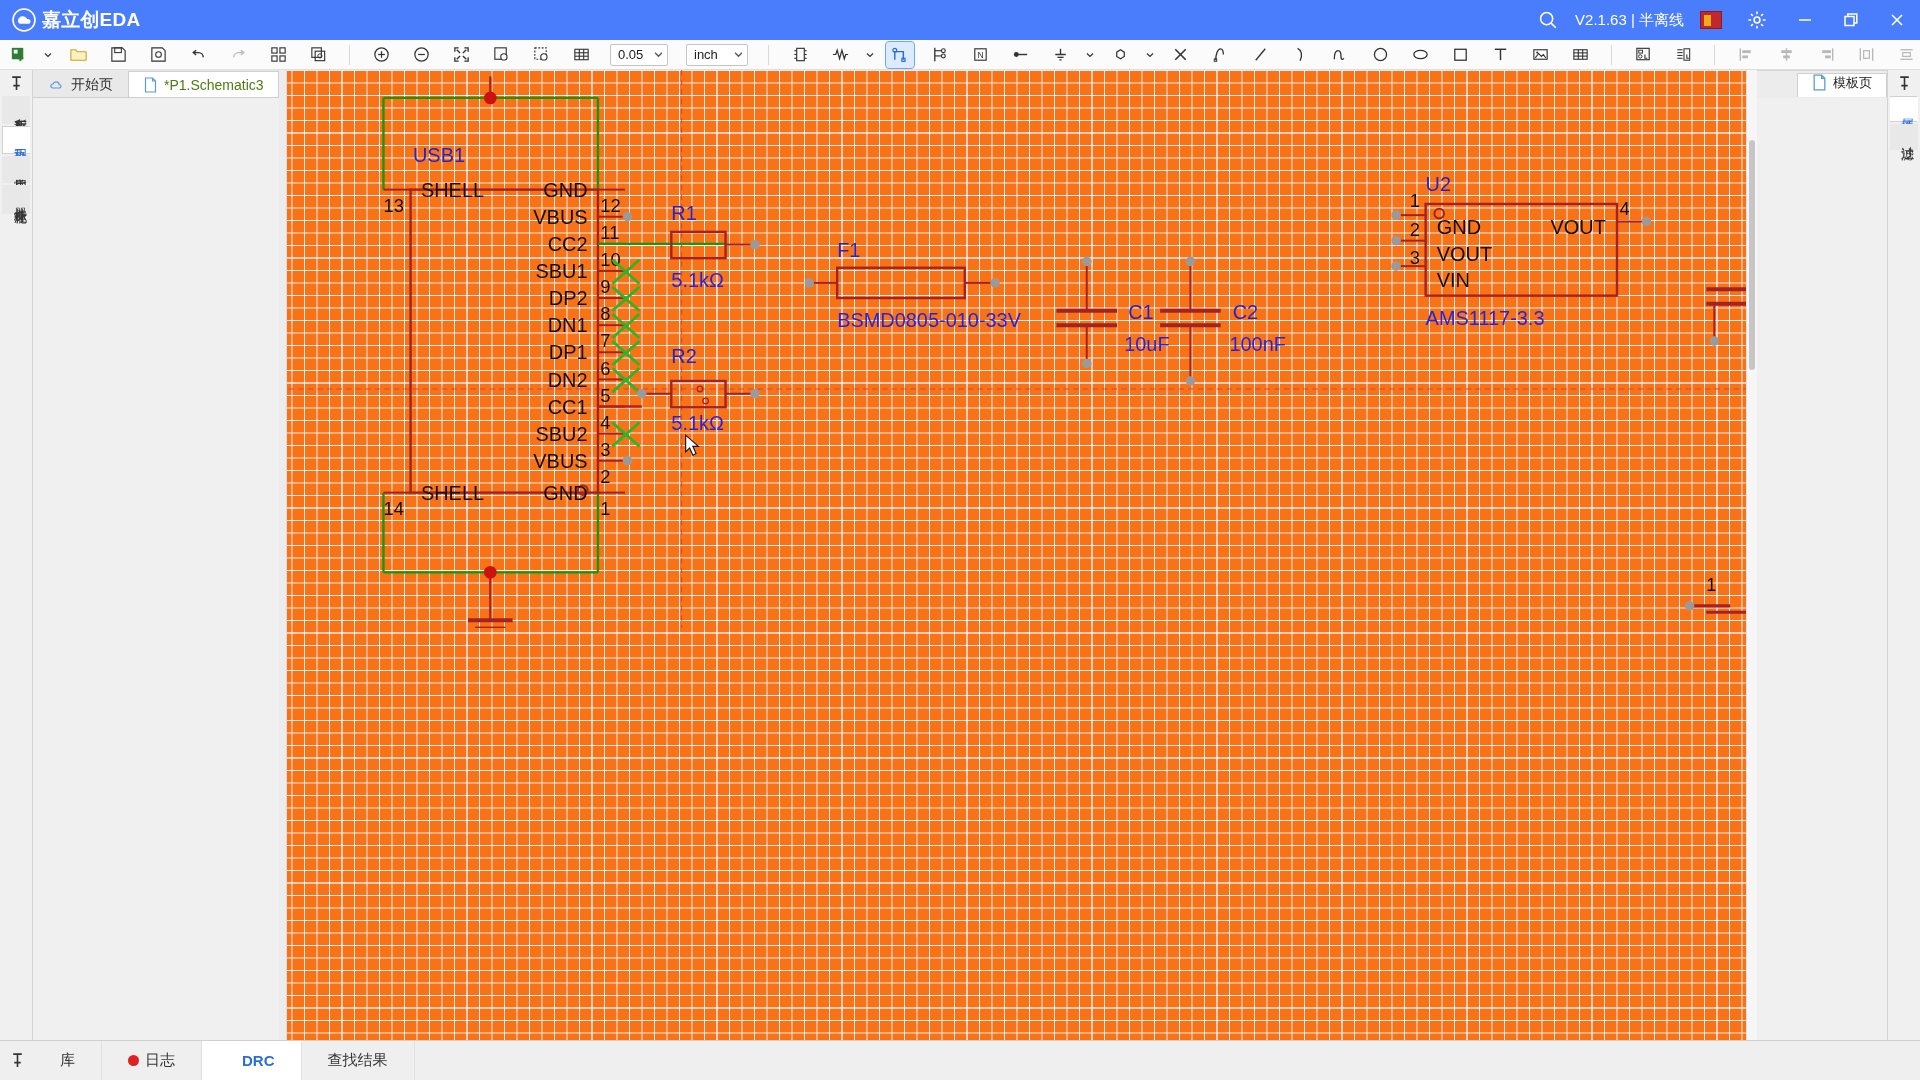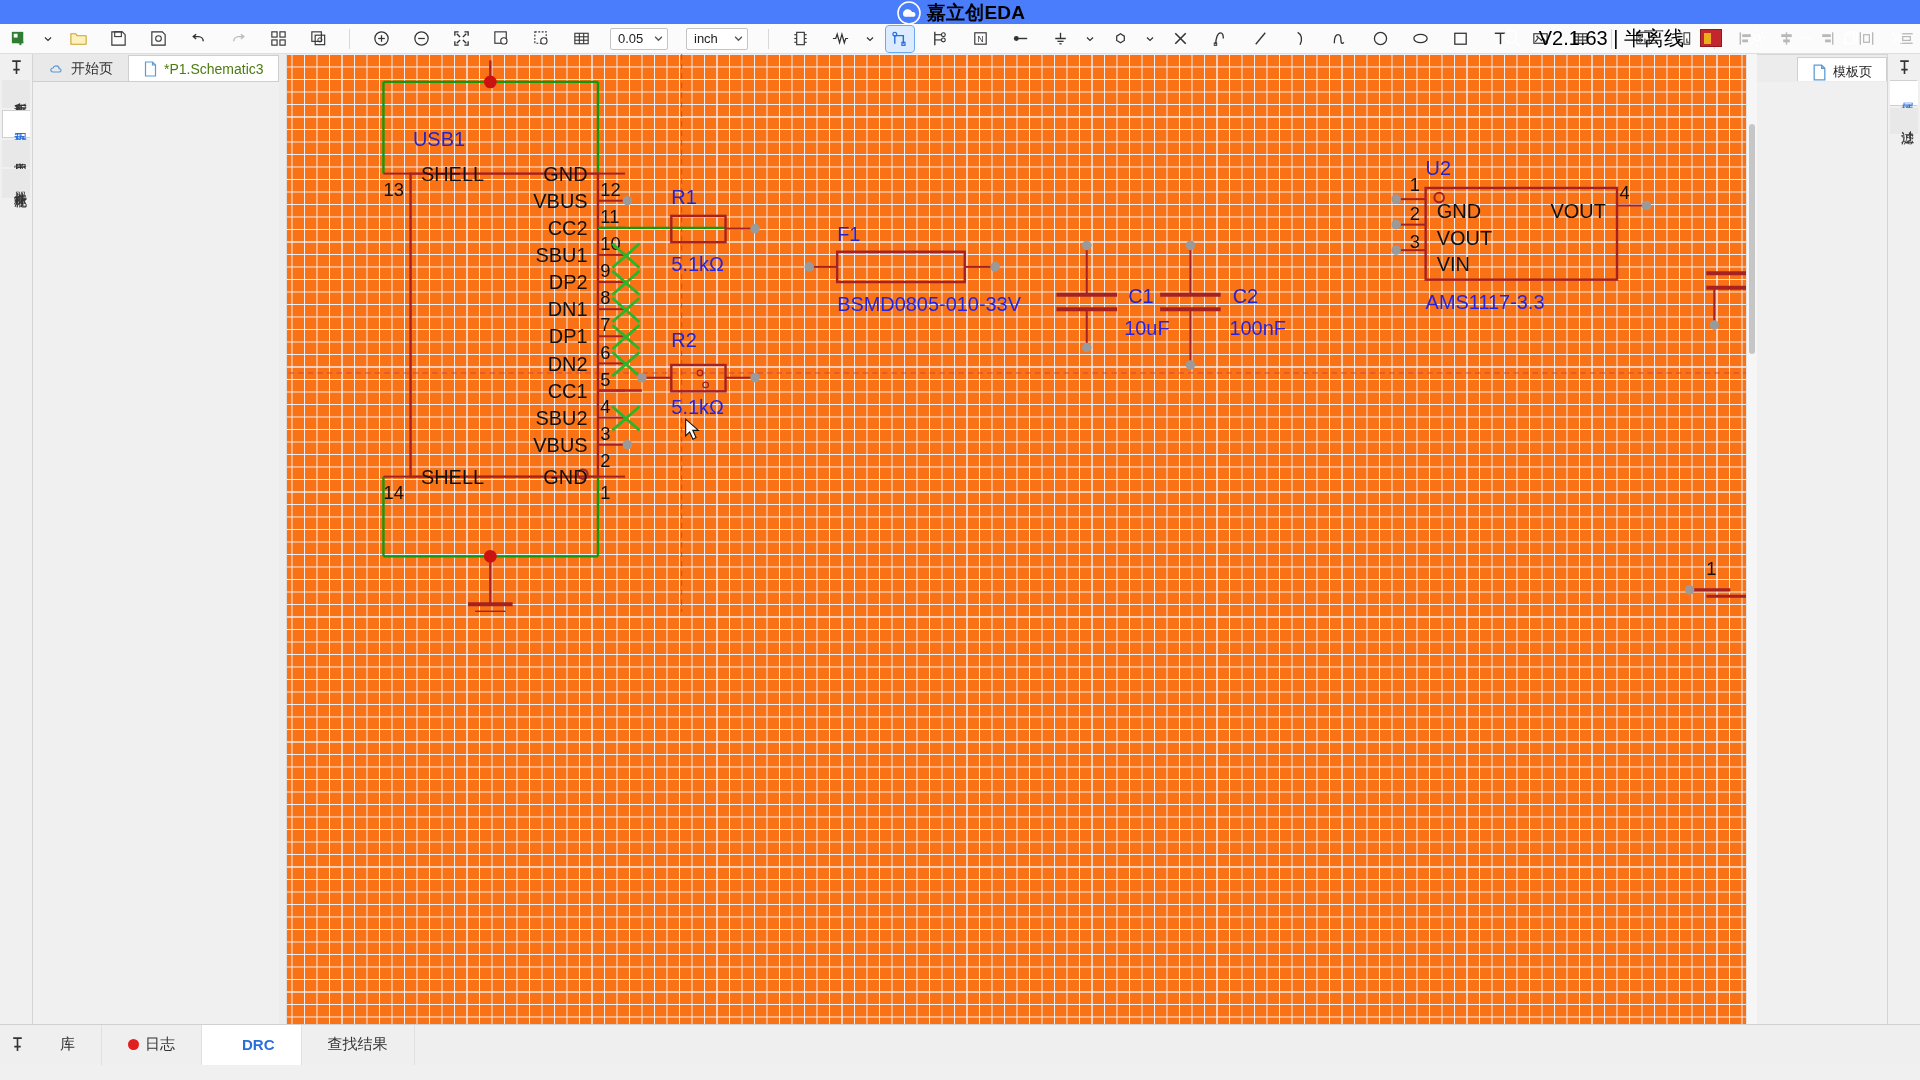--- a/index.html
+++ b/index.html
@@ -4,34 +4,34 @@
 <style>
   * { box-sizing: border-box; margin:0; padding:0; }
   html,body { width:1920px; height:1080px; overflow:hidden; }
   body {
     font-family: "Liberation Sans","DejaVu Sans",sans-serif;
     font-size:13px; color:#222; background:#f0f0f0;
   }
 
   
   #titlebar{
-    height:24px; background:#4a7dfc; display:flex; align-items:center;
-    color:#000000; position:relative;flex-direction:column;
+    height:40px; background:#4a7dfc; display:flex; align-items:center;
+    color:#ffffff; position:relative;
   }
   .brand{ display:flex; align-items:center; gap:6px; padding:0 10px 0 12px;}
   .brand-logo{ width:24px;height:24px;flex:0 0 24px;}
   .brand-text{ font-size:19px; font-weight:bold; letter-spacing:.2px; white-space:nowrap;}
   .menu{ display:flex; align-items:center; height:100%; }
   .menu-item{
     padding:0 11px; height:100%; display:flex; align-items:center;
     font-size:16px; white-space:nowrap; cursor:default;
   }
   .tb-right{ margin-left:auto; display:flex; align-items:center; height:100%; }
   .tb-search{ padding:0 10px; display:flex; align-items:center;}
-  .version{ font-size:20px; padding:0 6px; white-space:nowrap;}
+  .version{ font-size:15px; padding:0 6px; white-space:nowrap;}
   .flagbtn{ width:22px;height:18px;margin:0 10px;background:#c1272d;
             border:1px solid #8d1a1f; position:relative;}
   .flagbtn:after{content:"";position:absolute;left:3px;top:3px;width:7px;height:11px;
                  background:#f5c518;opacity:.85;}
   .gearbtn{ padding:0 14px; display:flex;align-items:center;}
   .wbtn{ width:46px;height:100%;display:flex;align-items:center;justify-content:center;}
 
   
   #toolbar{
     height:30px; background:#fbfbfb; border-bottom:1px solid #dedede;
@@ -94,21 +94,21 @@
              border-left:1px solid #e2e2e2;}
   .scroll-v .thumb{ position:absolute;left:2px;right:2px;top:70px;height:230px;
              background:#c6c6c6;border-radius:4px;}
   .ruler-l{ position:absolute;left:0;top:0;bottom:0;width:8px;background:#ececec;
              border-right:1px solid #dcdcdc;}
 
   
   #sheetbar{ height:28px;background:#ececec;border-top:1px solid #d6d6d6;
              display:flex;align-items:center;padding-left:40px;}
   .sheettab{ height:24px;background:#fff;border:1px solid #cfcfcf;border-bottom:none;
-             display:flex;align-items:flex-end;gap:6px;padding:0 14px;font-size:13px;}
+             display:flex;align-items:flex-start;gap:6px;padding:0 14px;font-size:13px;}
 
   
   #bottombar{ height:40px;background:#efefef;border-top:1px solid #d0d0d0;
               display:flex;align-items:center; }
   .bpin{ width:34px;display:flex;align-items:center;justify-content:center;}
   .btab{ height:40px;display:flex;align-items:center;gap:6px;padding:0 26px;
          font-size:15px;color:#333;border-right:1px solid #e0e0e0;}
   .btab.active{ background:#fff;color:#2a6fd8;font-weight:bold;padding-left:40px;}
   .reddot{width:11px;height:11px;border-radius:50%;background:#e02020;display:inline-block;}
 

